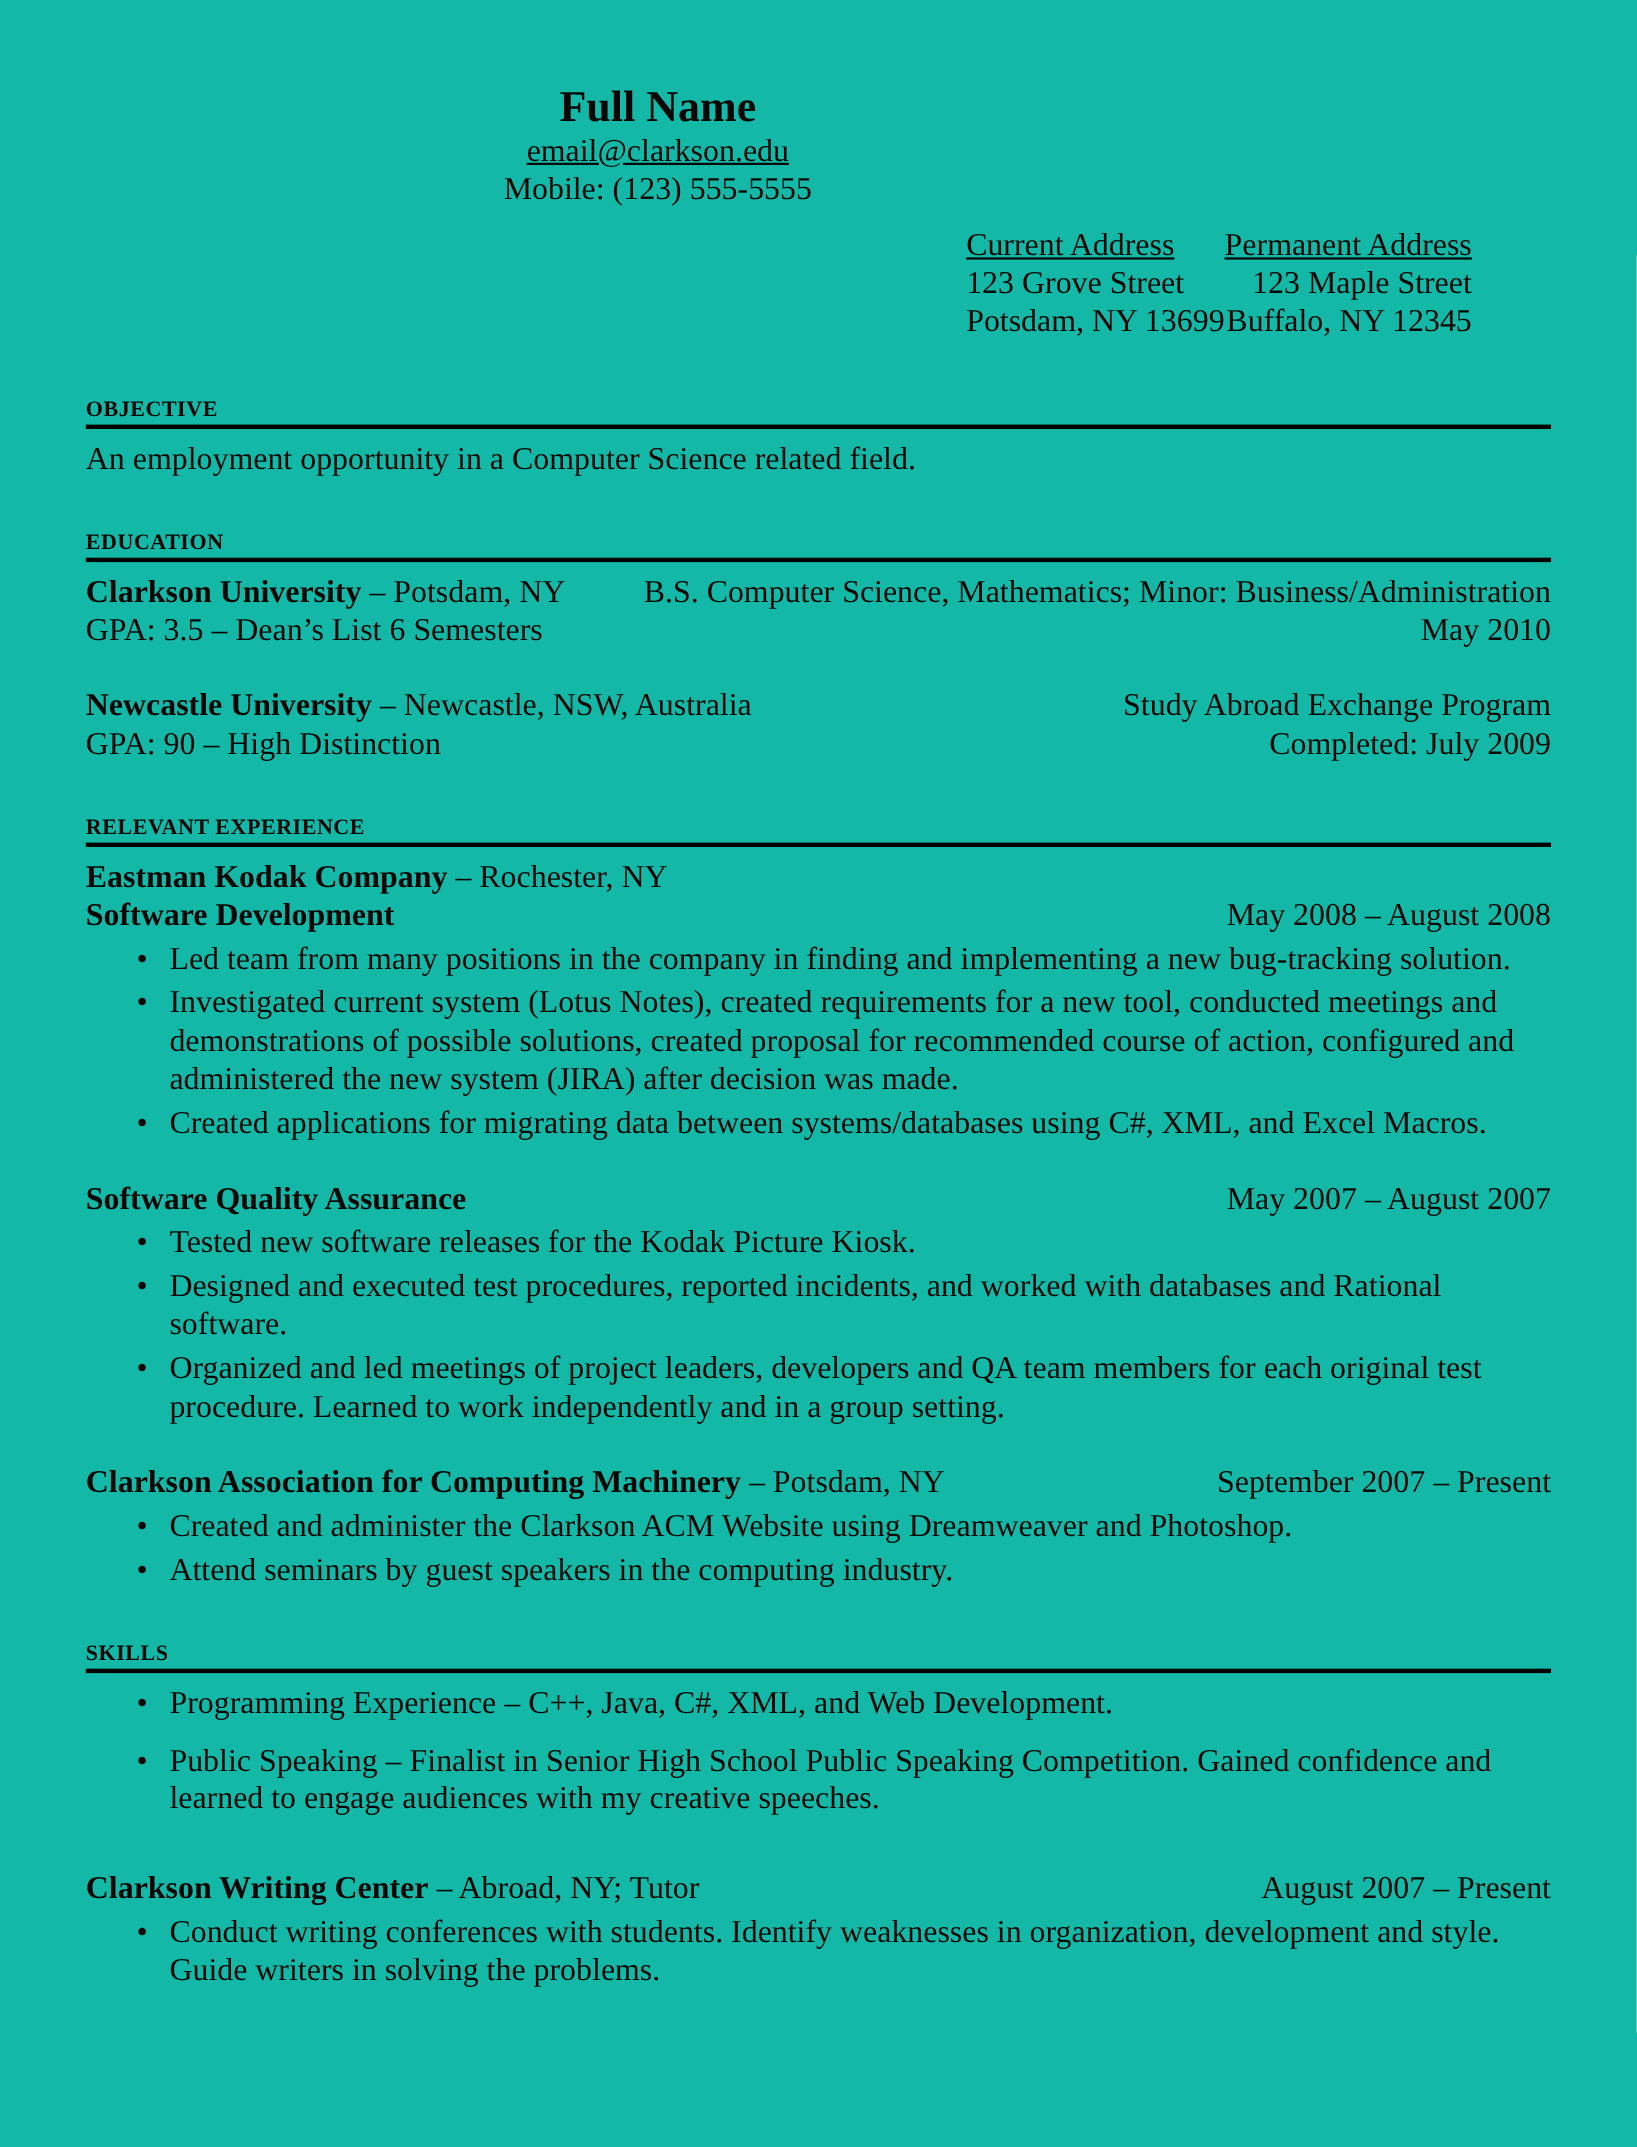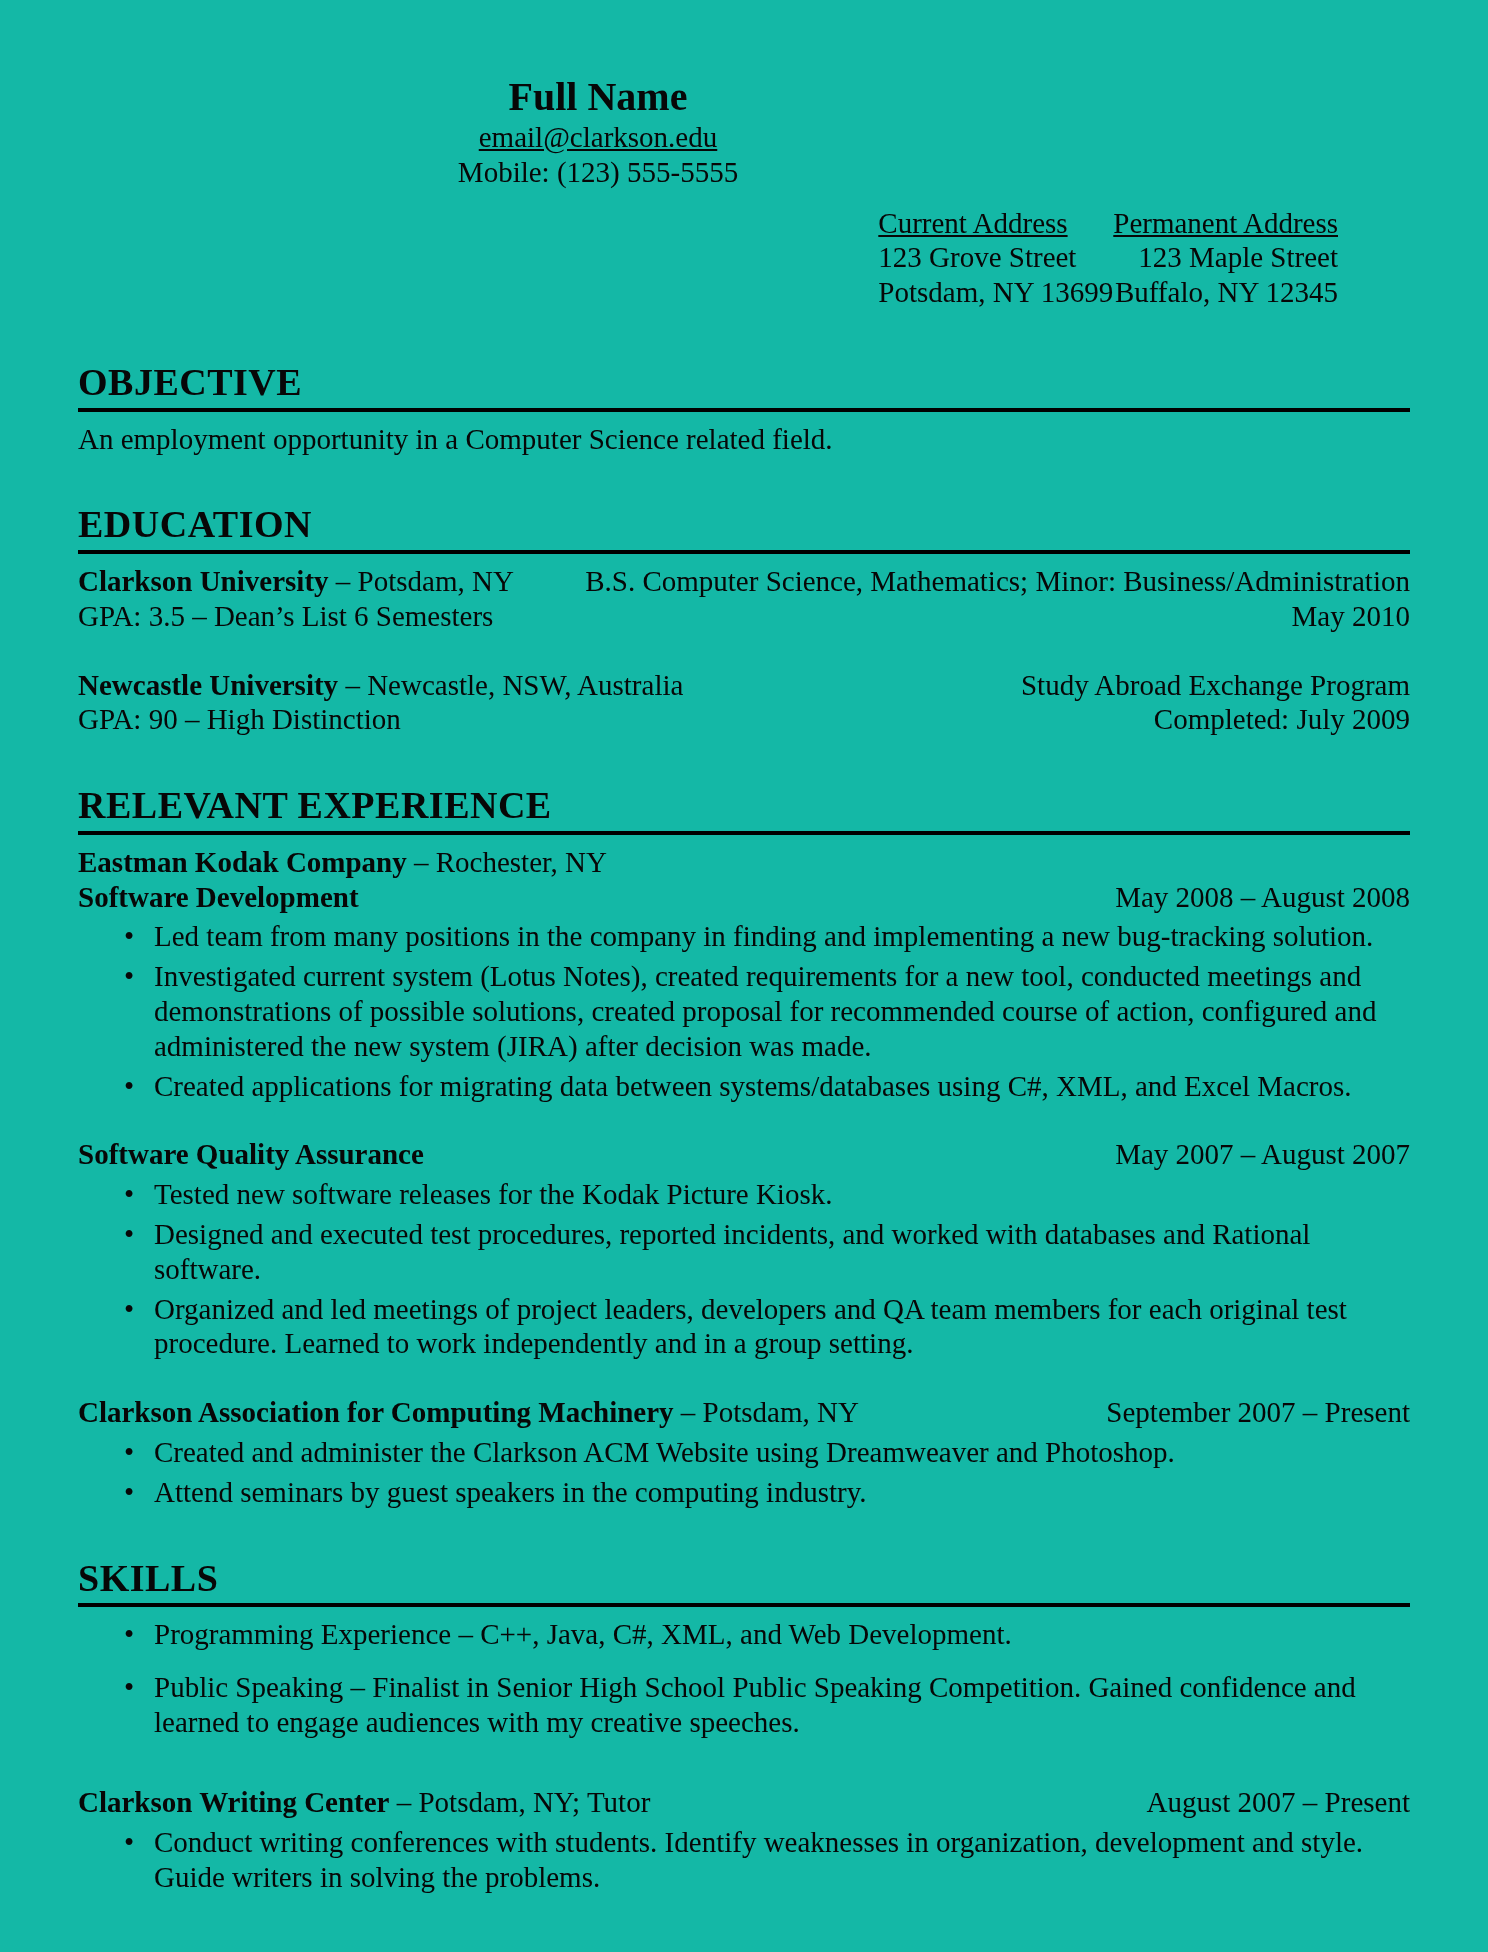--- a/index.html
+++ b/index.html
@@ -22,21 +22,21 @@
   .email { text-decoration: underline; }
   .addresses { display: flex; justify-content: flex-end; margin-top: 16px; }
   .addr-right { text-align: right; margin-right: 72px; }
   .addr-label { text-decoration: underline; }
 
   
   .section { margin-top: 46px; }
   .sec-objective { margin-top: 50px; }
   .sec-heading {
     font-weight: bold;
-    font-size: 38px;
+    font-size: 20px;
     letter-spacing: 0.5px;
     border-bottom: 4px solid #000;
     padding-bottom: 2px;
     margin-bottom: 10px;
   }
 
   .row { display: flex; justify-content: space-between; align-items: baseline; }
   .row .right { text-align: right; white-space: nowrap; padding-left: 20px; }
   .b { font-weight: bold; }
   .school-gap, .position-gap, .entry-gap { margin-top: 34px; }
@@ -137,21 +137,21 @@
   <section class="section">
     <div class="sec-heading">SKILLS</div>
     <ul class="bullets spaced">
       <li>Programming Experience – C++, Java, C#, XML, and Web Development.</li>
       <li>Public Speaking – Finalist in Senior High School Public Speaking Competition. Gained confidence and learned to engage audiences with my creative speeches.</li>
     </ul>
   </section>
 
   <section class="section">
     <div class="row">
-      <div><span class="b">Clarkson Writing Center</span> <span>– Potsdam, NY; Tutor</span></div>
+      <div><span class="b">Clarkson Writing Center</span> <span>– Abroad, NY; Tutor</span></div>
       <div class="right">August 2007 – Present</div>
     </div>
     <ul class="bullets">
       <li>Conduct writing conferences with students. Identify weaknesses in organization, development and style. Guide writers in solving the problems.</li>
 
     </ul>
   </section>
 
 </div>
 

